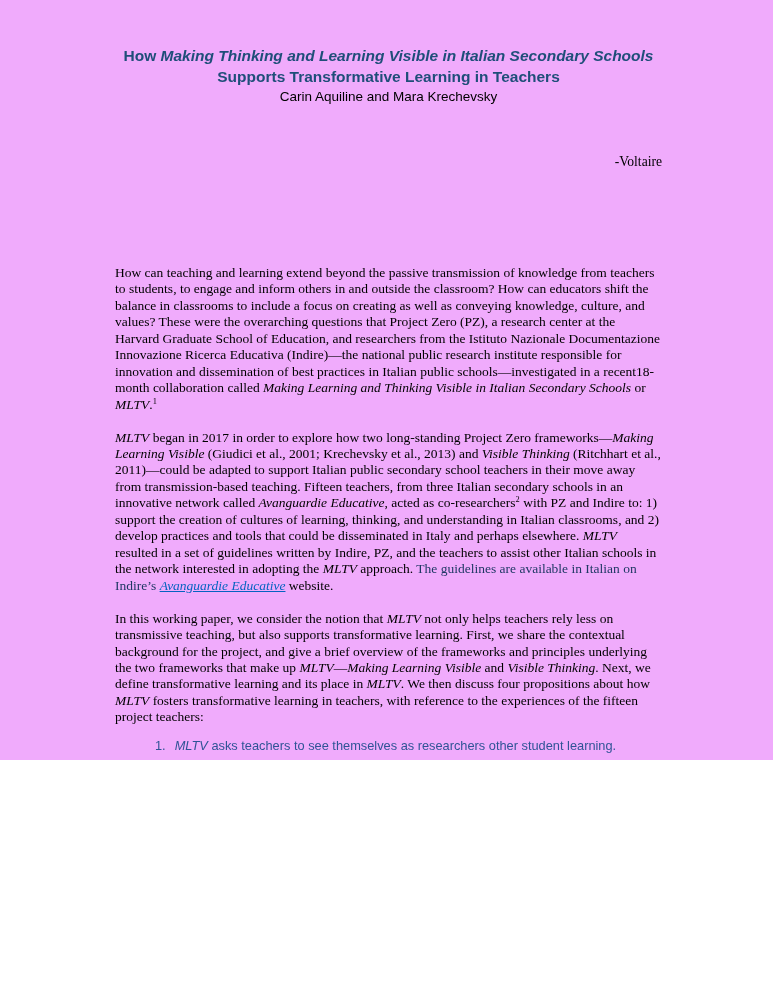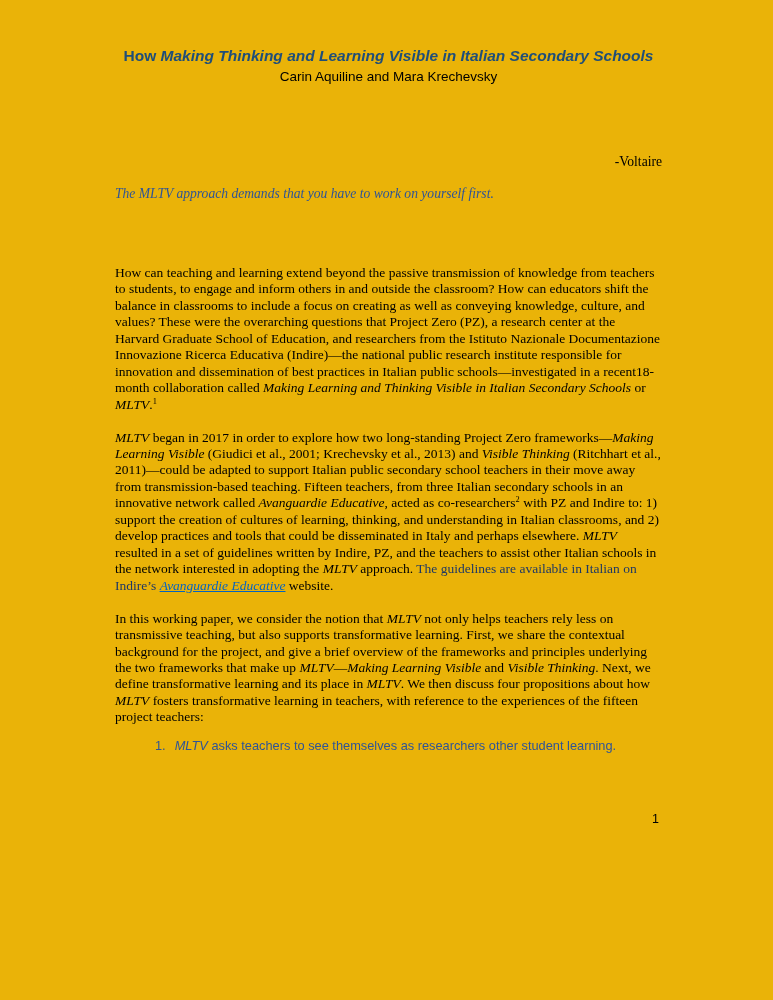--- a/index.html
+++ b/index.html
@@ -3,22 +3,22 @@
 <meta charset="utf-8">
 <style>
   html, body {
     margin: 0;
     padding: 0;
     background: #ffffff;
   }
   .page {
     position: relative;
     width: 773px;
-    height: 1000px;
-    background: #eab308;
+    height: 760px;
+    background: #f0abfc;
     overflow: hidden;
     font-family: "Liberation Serif", serif;
     color: #000000;
   }
   .content {
     position: absolute;
     left: 115px;
     top: 0;
     width: 547px;
   }
@@ -119,26 +119,26 @@
   }
 </style>
 </head>
 <body>
 
 <div class="page">
   <div class="content">
 
     <header class="doc-header">
       <span class="title-line"><span class="seg-plain">How </span><span class="seg-italic">Making Thinking and Learning Visible in Italian Secondary Schools</span></span>
+      <span class="title-line">Supports Transformative Learning in Teachers</span>
       <p class="byline">Carin Aquiline and Mara Krechevsky</p>
     </header>
 
     <section class="quotes">
       <p class="attribution"><span class="seg-plain">-Voltaire</span></p>
-      <p class="quote">The MLTV approach demands that you have to work on yourself first.</p>
     </section>
 
     <section class="body-text">
       <p class="para"><span class="seg-plain">How can teaching and learning extend beyond the passive transmission of knowledge from teachers to students, to engage and inform others in and outside the classroom? How can educators shift the balance in classrooms to include a focus on creating as well as conveying knowledge, culture, and values? These were the overarching questions that Project Zero (PZ), a research center at the Harvard Graduate School of Education, and researchers from the Istituto Nazionale Documentazione Innovazione Ricerca Educativa (Indire)—the national public research institute responsible for innovation and dissemination of best practices in Italian public schools—investigated in a recent18-month collaboration called </span><span class="seg-italic">Making Learning and Thinking Visible in Italian Secondary Schools</span><span class="seg-plain"> or </span><span class="seg-italic">MLTV</span><span class="seg-plain">.</span><sup class="seg-sup">1</sup></p>
       <p class="para"><span class="seg-italic">MLTV</span><span class="seg-plain"> began in 2017 in order to explore how two long-standing Project Zero frameworks—</span><span class="seg-italic">Making Learning Visible</span><span class="seg-plain"> (Giudici et al., 2001; Krechevsky et al., 2013) and </span><span class="seg-italic">Visible Thinking</span><span class="seg-plain"> (Ritchhart et al., 2011)—could be adapted to support Italian public secondary school teachers in their move away from transmission-based teaching. Fifteen teachers, from three Italian secondary schools in an innovative network called </span><span class="seg-italic">Avanguardie Educative</span><span class="seg-plain">, acted as co-researchers</span><sup class="seg-sup">2</sup><span class="seg-plain"> with PZ and Indire to: 1) support the creation of cultures of learning, thinking, and understanding in Italian classrooms, and 2) develop practices and tools that could be disseminated in Italy and perhaps elsewhere. </span><span class="seg-italic">MLTV</span><span class="seg-plain"> resulted in a set of guidelines written by Indire, PZ, and the teachers to assist other Italian schools in the network interested in adopting the </span><span class="seg-italic">MLTV</span><span class="seg-plain"> approach. </span><span class="seg-navy">The guidelines are available in Italian on Indire’s </span><a class="seg-link" href="#">Avanguardie Educative</a><span class="seg-plain"> website.</span></p>
       <p class="para"><span class="seg-plain">In this working paper, we consider the notion that </span><span class="seg-italic">MLTV</span><span class="seg-plain"> not only helps teachers rely less on transmissive teaching, but also supports transformative learning. First, we share the contextual background for the project, and give a brief overview of the frameworks and principles underlying the two frameworks that make up </span><span class="seg-italic">MLTV</span><span class="seg-plain">—</span><span class="seg-italic">Making Learning Visible</span><span class="seg-plain"> and </span><span class="seg-italic">Visible Thinking</span><span class="seg-plain">. Next, we define transformative learning and its place in </span><span class="seg-italic">MLTV</span><span class="seg-plain">. We then discuss four propositions about how </span><span class="seg-italic">MLTV</span><span class="seg-plain"> fosters transformative learning in teachers, with reference to the experiences of the fifteen project teachers:</span></p>
 
       <ol class="prop-list">
         <li>
           <span class="list-number">1.</span><span class="list-text"><span class="seg-italic">MLTV</span><span class="seg-plain"> asks teachers to see themselves as researchers other student learning.</span></span>

